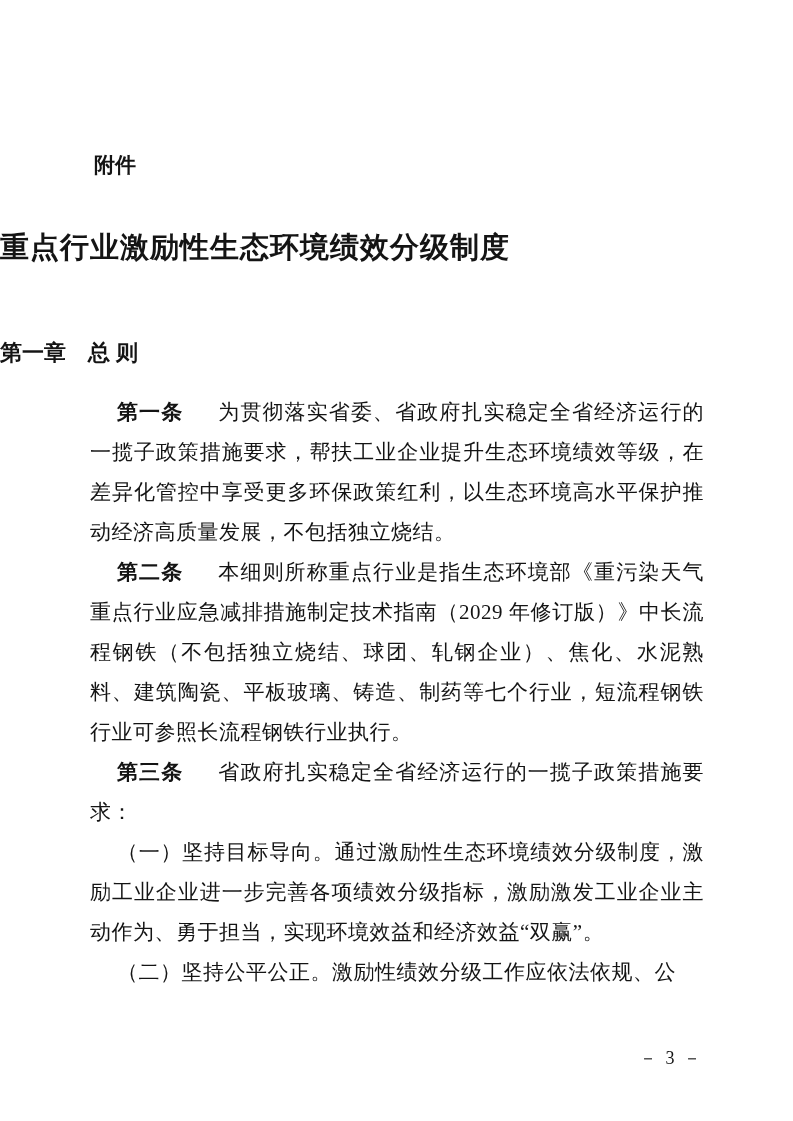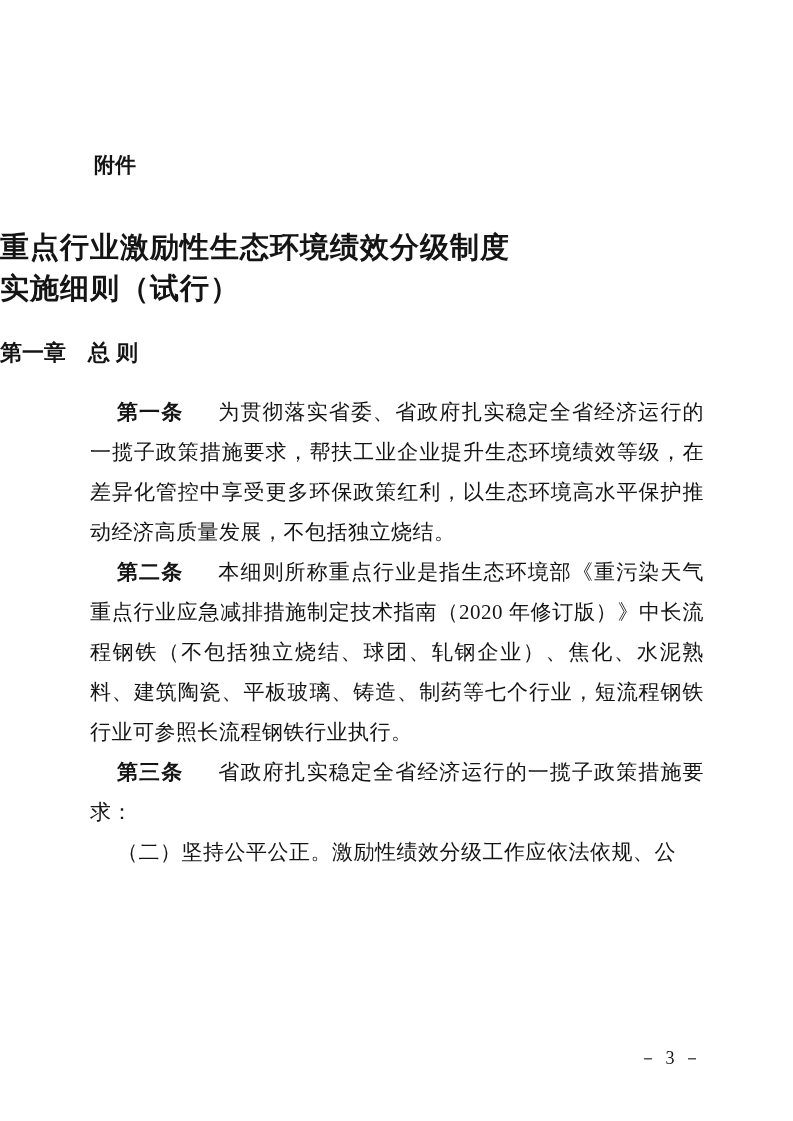--- a/index.html
+++ b/index.html
@@ -81,34 +81,36 @@
 </style>
 </head>
 <body>
 
 <div class="page">
 
   <div class="attachment">附件</div>
 
   <div class="doc-title">
     <div>重点行业激励性生态环境绩效分级制度</div>
-    <div>实施细则（试行）</div>
   </div>
 
   <div class="chapter-heading">第一章　总 则</div>
 
   <div class="body-text">
     <p>
       <span class="para-label">第一条</span><span>为贯彻落实省委、省政府扎实稳定全省经济运行的一揽子政策措施要求，帮扶工业企业提升生态环境绩效等级，在差异化管控中享受更多环保政策红利，以生态环境高水平保护推动经济高质量发展，不包括独立烧结。</span>
     </p>
     <p>
-      <span class="para-label">第二条</span><span>本细则所称重点行业是指生态环境部《重污染天气重点行业应急减排措施制定技术指南（2020 年修订版）》中长流程钢铁（不包括独立烧结、球团、轧钢企业）、焦化、水泥熟料、建筑陶瓷、平板玻璃、铸造、制药等七个行业，短流程钢铁行业可参照长流程钢铁行业执行。</span>
+      <span class="para-label">第二条</span><span>本细则所称重点行业是指生态环境部《重污染天气重点行业应急减排措施制定技术指南（2029 年修订版）》中长流程钢铁（不包括独立烧结、球团、轧钢企业）、焦化、水泥熟料、建筑陶瓷、平板玻璃、铸造、制药等七个行业，短流程钢铁行业可参照长流程钢铁行业执行。</span>
     </p>
     <p>
       <span class="para-label">第三条</span><span>省政府扎实稳定全省经济运行的一揽子政策措施要求：</span>
+    </p>
+    <p>
+      <span class="para-label"></span><span>（一）坚持目标导向。通过激励性生态环境绩效分级制度，激励工业企业进一步完善各项绩效分级指标，激励激发工业企业主动作为、勇于担当，实现环境效益和经济效益“双赢”。</span>
     </p>
     <p>
       <span class="para-label"></span><span>（二）坚持公平公正。激励性绩效分级工作应依法依规、公</span>
     </p>
   </div>
 
   <div class="page-number">－ 3 －</div>
 
 </div>
 

